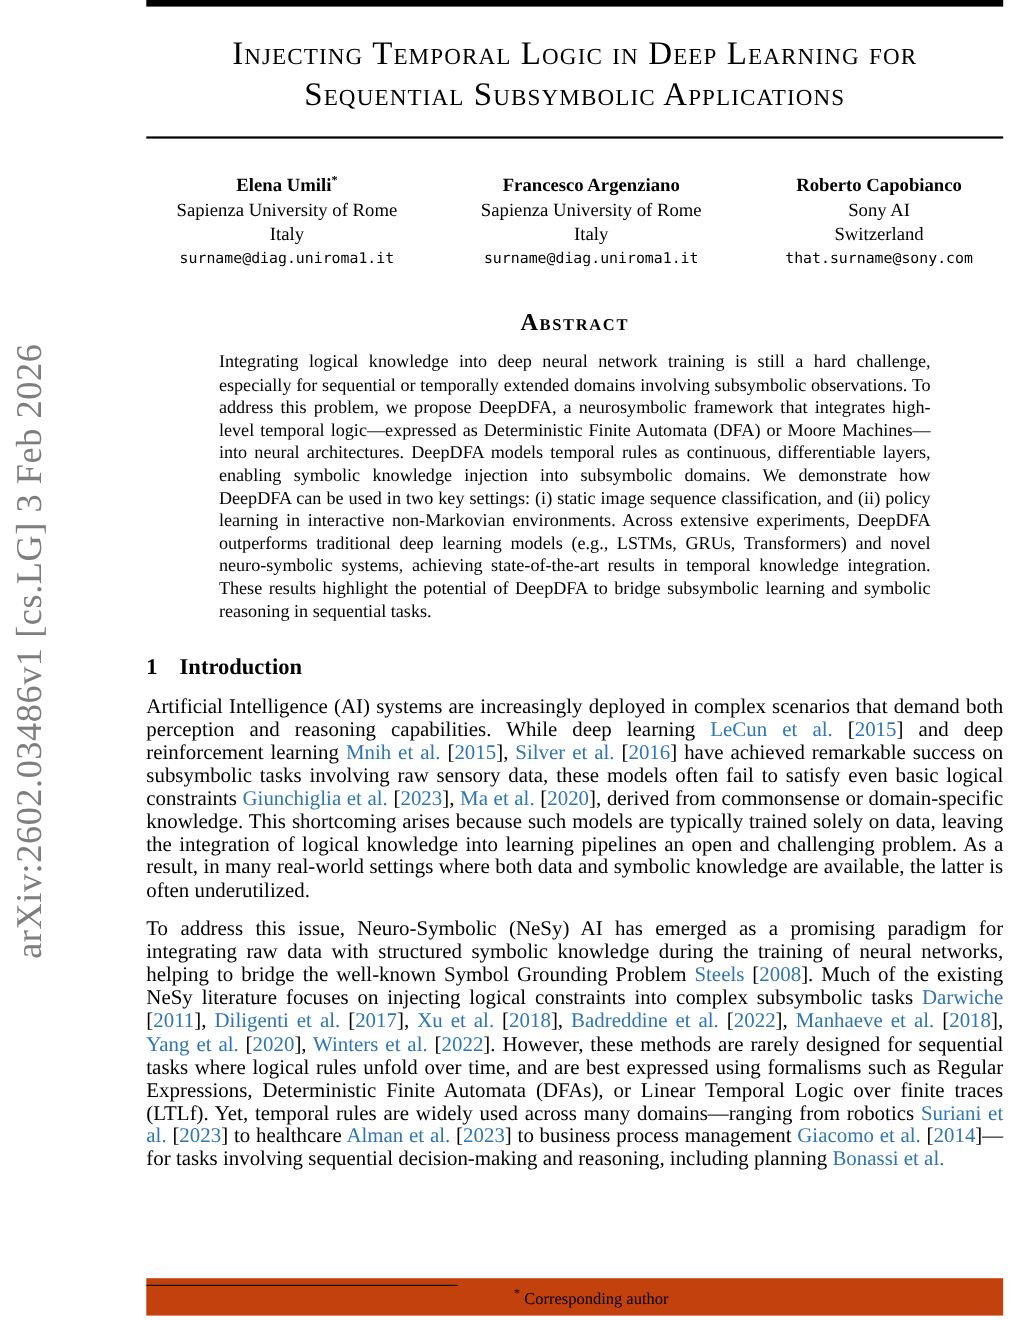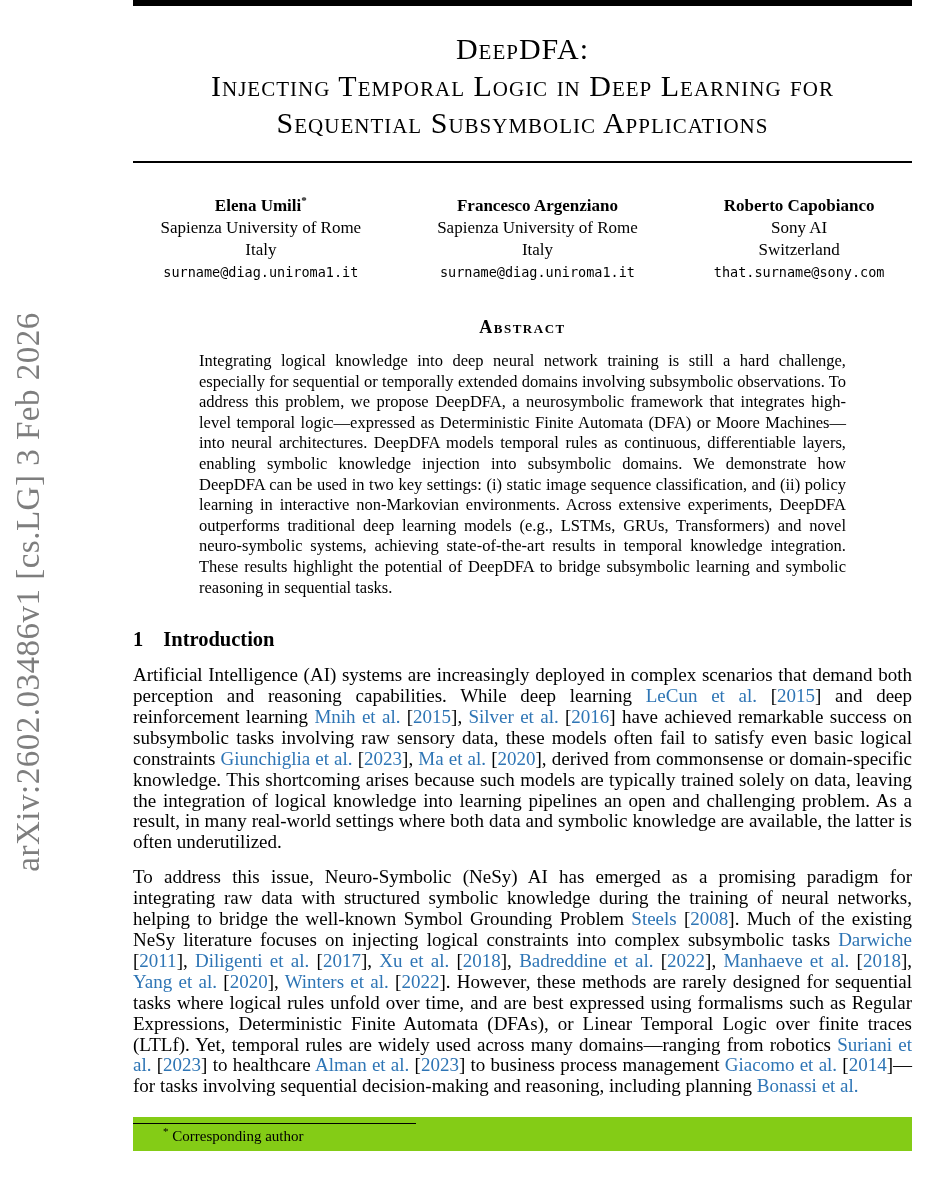--- a/index.html
+++ b/index.html
@@ -57,21 +57,21 @@
   .author .email { font-family: "DejaVu Sans Mono", monospace; font-size: 13.5px; }
   sup.mark { font-size: 11px; vertical-align: super; line-height: 0; }
 
   .date { margin-top: 54px; text-align: center; font-size: 17px; }
 
   .abs-heading {
     margin-top: 34px;
     text-align: center;
     font-weight: bold;
     font-variant: small-caps;
-    font-size: 18px;
+    font-size: 22px;
     letter-spacing: 1.5px;
   }
   .abs-text {
     margin: 13px 66px 0 66px;
     text-align: justify;
     font-size: 16.5px;
     line-height: 20.6px;
   }
 
   .section-heading { margin-top: 30px; font-size: 20.5px; font-weight: bold; }
@@ -80,39 +80,39 @@
   .para {
     margin-top: 14px;
     text-align: justify;
     font-size: 19px;
     line-height: 20.9px;
   }
   .cite { color: var(--link, #2e75b5); }
 
   .footnote {
     position: absolute;
-    left: 0; top: 1117px;
+    left: 0; top: 1162px;
     width: 100%; height: 34px;
-    background: #84cc16;
+    background: #c2410c;
     padding-top: 6px;
+    text-align: center;
   }
   .fn-rule { width: 283px; height: 1px; background: #000; }
   .fn-text { margin-top: 4px; padding-left: 30px; font-size: 15px; }
 </style>
 </head>
 <body>
 
 <div class="watermark">arXiv:2602.03486v1 [cs.LG] 3 Feb 2026</div>
 
 <div class="page">
 
   <div class="rule-top"></div>
 
   <div class="title">
-    <div class="title-line">DeepDFA:</div>
     <div class="title-line">Injecting Temporal Logic in Deep Learning for</div>
     <div class="title-line">Sequential Subsymbolic Applications</div>
   </div>
 
   <div class="rule-mid"></div>
 
 
   <div class="authors">
     <div class="author">
       <div class="name"><span>Elena Umili</span><sup class="mark">*</sup></div>

